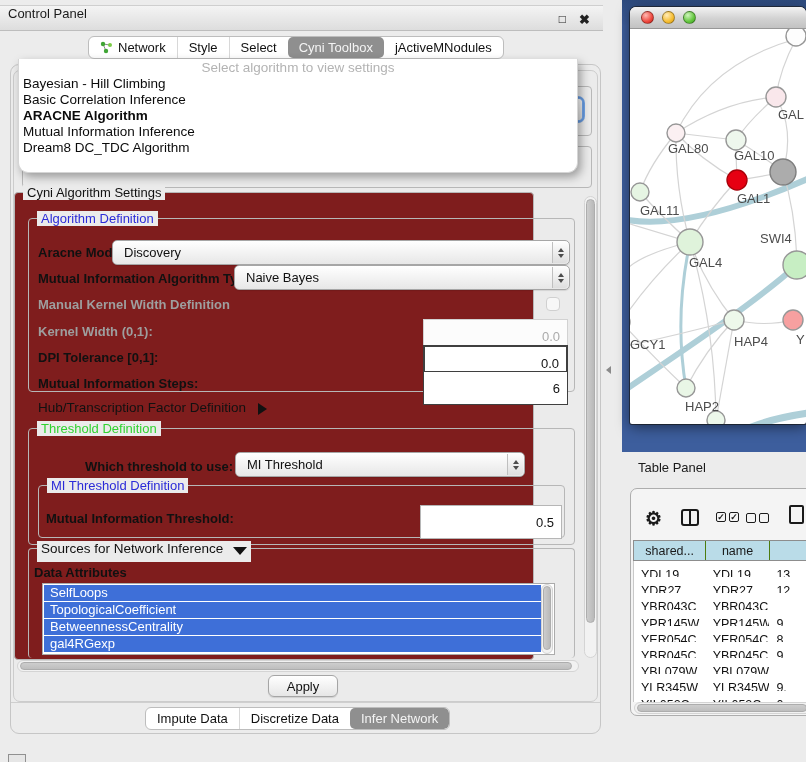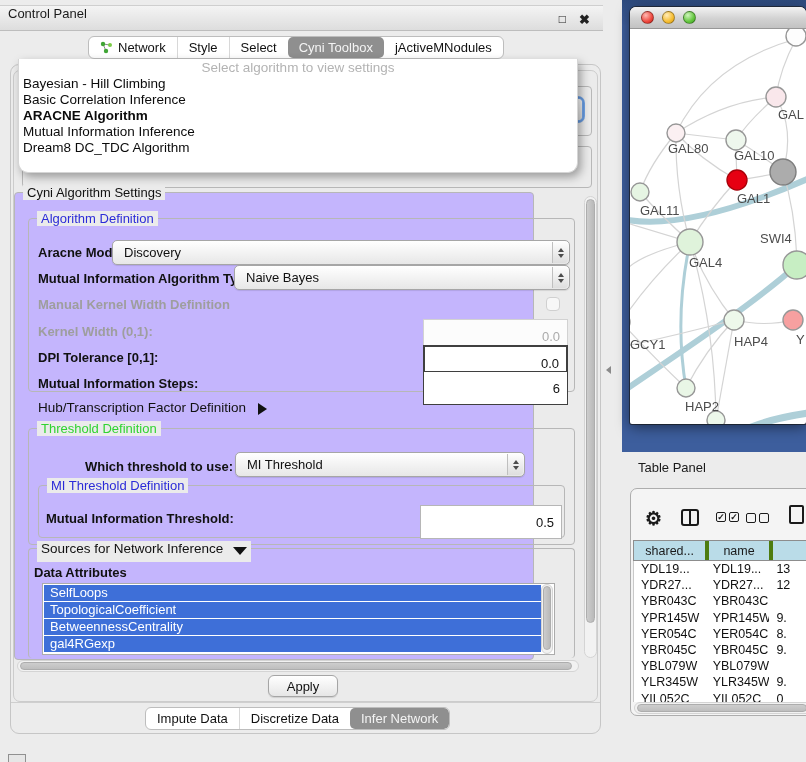--- a/index.html
+++ b/index.html
@@ -128,25 +128,25 @@
   #ic-checked { left:716px; top:512px; }
   #ic-unchecked { left:746px; top:513px; }
   .sq { width:10px; height:10px; border:1.5px solid #1A1A1A; border-radius:2px;
     font-size:9px; line-height:9px; text-align:center; color:#1A1A1A; font-weight:bold; }
   #ic-doc { left:789px; top:505px; width:15px; height:19px; border:2px solid #1A1A1A;
     border-radius:2px; background:#F4F4F4; }
 
   #yeast-table { position:absolute; left:633px; top:540px; width:220px; }
   #yt-header { display:flex; height:21px; background:#BADCE8; border:1px solid #8D8D8D; }
   .yt-h { font-size:12.5px; color:#1a1a1a; display:flex; align-items:center;
-    justify-content:center; border-left:4px solid #4d7c0f; height:100%; }
+    justify-content:center; border-left:1px solid #4d7c0f; height:100%; }
   .yt-h:first-child { border-left:none; }
   #yt-body { overflow:hidden; height:141px; border-left:1px solid #C9C9C9; }
   .yt-row { display:flex; height:16.2px; background:#FFFFFF; }
-  .yt-c { font-size:12.5px; color:#111; padding:1px 0 0 7px; white-space:nowrap; overflow:hidden; }
+  .yt-c { font-size:12.5px; color:#111; padding:7px 0 0 7px; white-space:nowrap; overflow:hidden; }
   .c0 { width:72px; } .c1 { width:64px; } .c2 { width:84px; }
   #yt-hscroll { position:absolute; left:634px; top:702px; width:188px; }
 </style>
 </head>
 <body>
 
 <div id="stage">
 
   <div id="cp-titlebar">
     <span id="cp-title">Control Panel</span>
@@ -184,21 +184,21 @@
 
   <div class="gbox" style="left:22px; top:86px; width:570px; height:50px;"></div>
   <div class="combo" style="left:30px; top:97px; width:554px;">
     <span class="stepper focus">
         <span class="arr-up"></span>
         <span class="arr-dn"></span>
       </span>
   </div>
   <div class="gbox" style="left:22px; top:146px; width:570px; height:42px;"></div>
 
-  <div class="gbox" style="left:14px; top:192px; width:520px; height:468px; background:#c4b5fd;">
+  <div class="gbox" style="left:14px; top:192px; width:520px; height:468px; background:#7f1d1d;">
     <span class="legend">Cyni Algorithm Settings</span>
   </div>
 
   <div class="vscroll" style="left:584px; top:196px; height:462px;">
     <div class="vthumb" style="top:2px; height:424px;"></div>
   </div>
 
   <div class="gbox" style="left:28px; top:218px; width:547px; height:174px;">
     <span class="legend blue">Algorithm Definition</span>
   </div>

